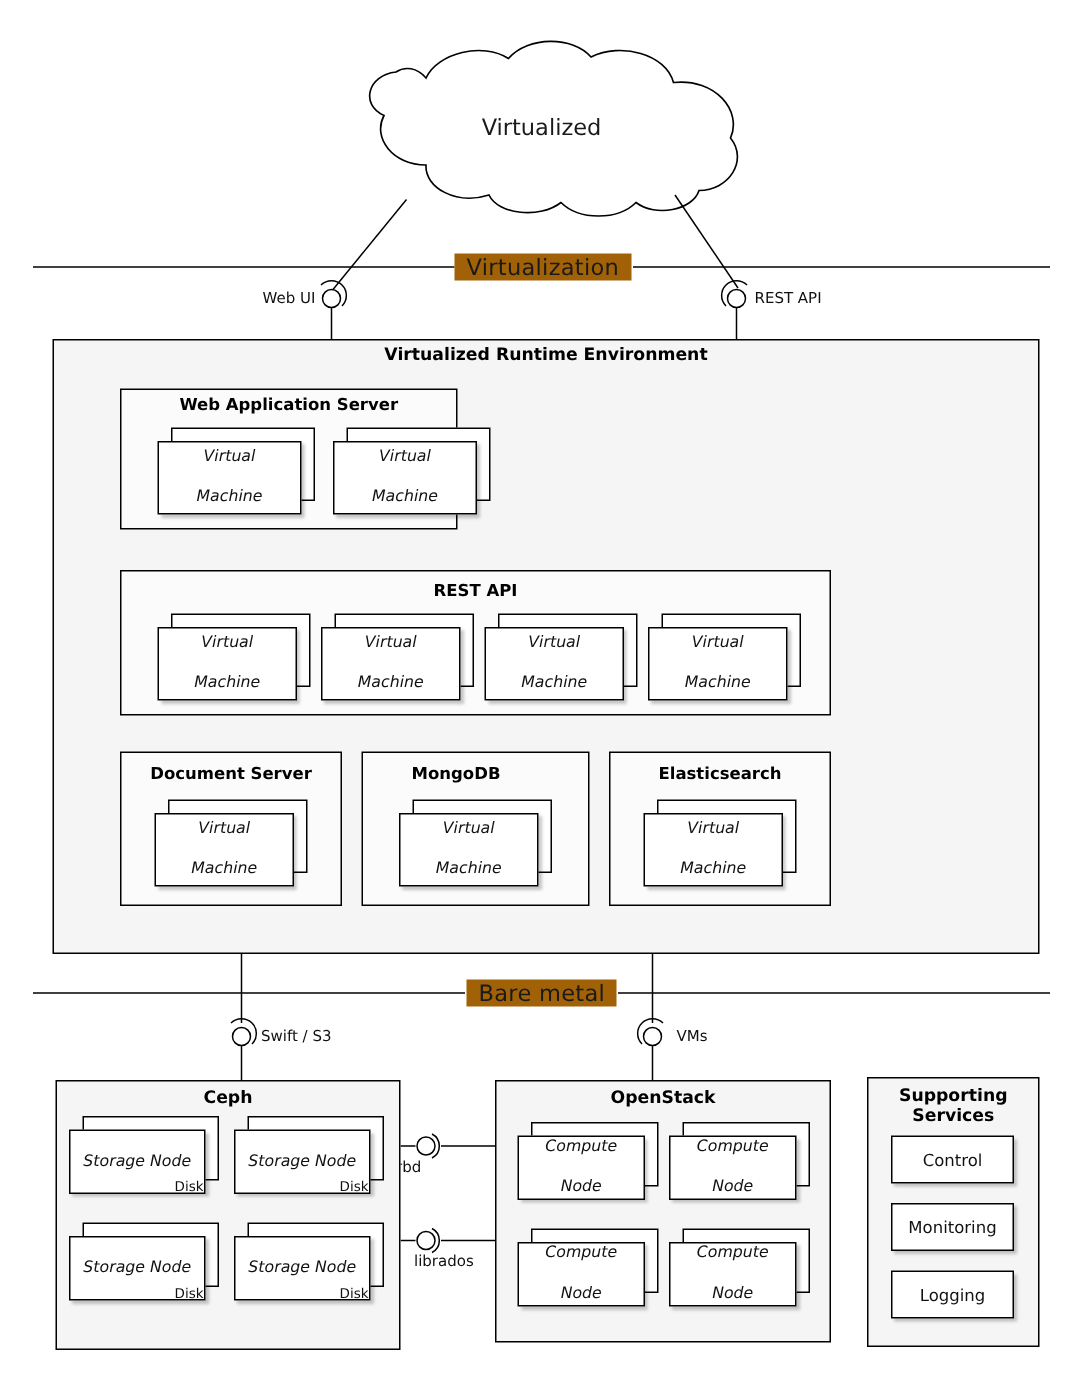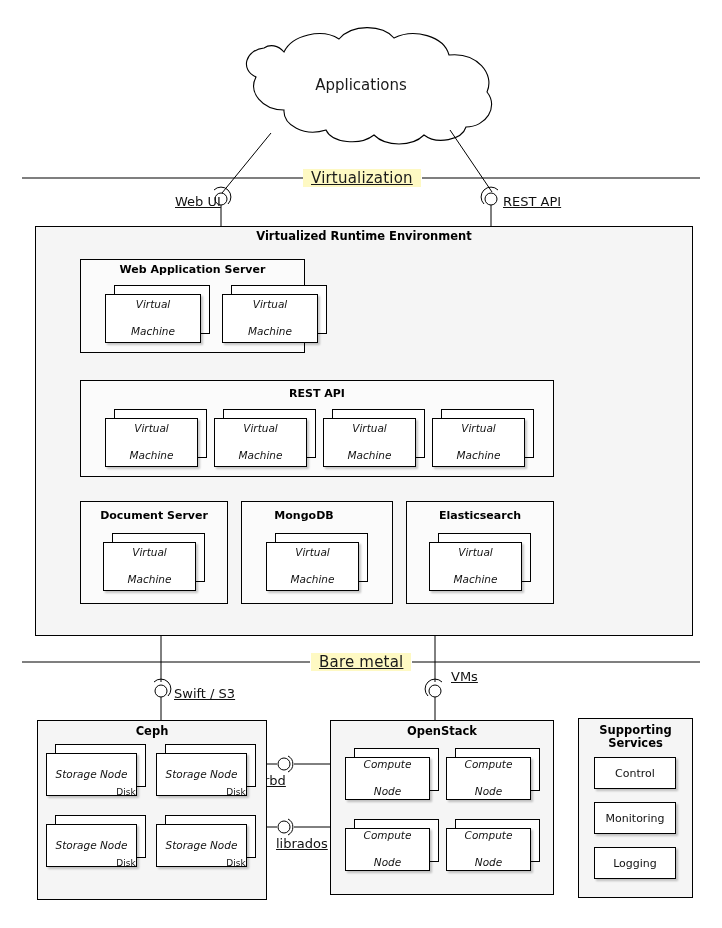--- a/index.html
+++ b/index.html
@@ -1,22 +1,22 @@
 <!DOCTYPE html>
 <html><head>
 <meta charset="utf-8">
 <style>
   html,body{margin:0;padding:0;background:#ffffff;}
   body{width:722px;height:928px;position:relative;overflow:hidden;
        font-family:"DejaVu Sans","Liberation Sans",sans-serif;color:#000;}
   #canvas{position:absolute;left:0;top:0;width:722px;height:928px;}
 
   
-  .layer-label{position:absolute;background:#fef9c3;padding:0 8px;
-      font-size:15px;color:#1a1a1a;letter-spacing:.2px;white-space:nowrap;text-decoration:underline;}
+  .layer-label{position:absolute;background:#a16207;padding:0 8px;
+      font-size:15px;color:#1a1a1a;letter-spacing:.2px;white-space:nowrap;}
 
   
   .panel{position:absolute;background:#f5f5f5;border:1px solid #000;box-sizing:border-box;}
   .panel-title{position:absolute;left:0;right:0;text-align:center;
       font-size:11.5px;font-weight:bold;color:#000;white-space:nowrap;}
 
   
   .group{position:absolute;background:#fbfbfb;border:1px solid #000;box-sizing:border-box;}
   .group-title{position:absolute;left:0;right:0;text-align:center;
       font-size:11px;font-weight:bold;color:#000;white-space:nowrap;}
@@ -36,21 +36,21 @@
   .simple{position:absolute;background:#ffffff;border:1px solid #000;box-sizing:border-box;
       display:flex;align-items:center;justify-content:center;text-align:center;
       font-size:11px;color:#111;box-shadow:2px 2px 2px rgba(0,0,0,.22);}
 
   
   .disk{position:absolute;width:36px;height:26px;}
   .disk .dlabel{position:absolute;left:0;right:0;top:9px;text-align:center;
       font-size:9px;color:#111;line-height:1;}
 
   
-  .iface-label{position:absolute;font-size:13px;color:#111;white-space:nowrap;text-decoration:underline;}
+  .iface-label{position:absolute;font-size:10px;color:#111;white-space:nowrap;}
   .cloud-text{position:absolute;font-size:15px;color:#1a1a1a;white-space:nowrap;}
 </style>
 </head>
 <body>
 
 <svg id="canvas" viewBox="0 0 722 928">
   <defs>
     <style>
       .ln{stroke:#000;stroke-width:1.1;fill:none;}
       .thin{stroke:#000;stroke-width:1;fill:none;}
@@ -129,29 +129,29 @@
   <g>
     <path class="thin" fill="#fff" d="M110 855 h32 v18 a16 5 0 0 1 -32 0 z"></path>
     <ellipse class="thin" fill="#fff" cx="126" cy="855" rx="16" ry="5"></ellipse>
   </g>
   <g>
     <path class="thin" fill="#fff" d="M220 855 h32 v18 a16 5 0 0 1 -32 0 z"></path>
     <ellipse class="thin" fill="#fff" cx="236" cy="855" rx="16" ry="5"></ellipse>
   </g>
 </svg>
 
-<div class="cloud-text" style="left:0;top:76px;width:722px;text-align:center;">Applications</div>
+<div class="cloud-text" style="left:0;top:76px;width:722px;text-align:center;">Virtualized</div>
 
 <div class="layer-label" style="left:303px;top:169px;">Virtualization</div>
 <div class="layer-label" style="left:311px;top:653px;">Bare metal</div>
 
 <div class="iface-label" style="left:175px;top:194px;">Web UI</div>
 <div class="iface-label" style="left:503px;top:194px;">REST API</div>
 <div class="iface-label" style="left:174px;top:686px;">Swift / S3</div>
-<div class="iface-label" style="left:451px;top:669px;">VMs</div>
+<div class="iface-label" style="left:451px;top:686px;">VMs</div>
 <div class="iface-label" style="left:264px;top:773px;">rbd</div>
 <div class="iface-label" style="left:276px;top:836px;">librados</div>
 
 <div class="panel" style="left:35px;top:226px;width:658px;height:410px;"></div>
 <div class="panel-title" style="left:35px;top:229px;width:658px;">Virtualized Runtime Environment</div>
 
 <div class="group" style="left:80px;top:259px;width:225px;height:94px;"></div>
 <div class="group-title" style="left:80px;top:263px;width:225px;">Web Application Server</div>
 
 <div class="stack" style="left:105px;top:285px;width:105px;height:58px;">

